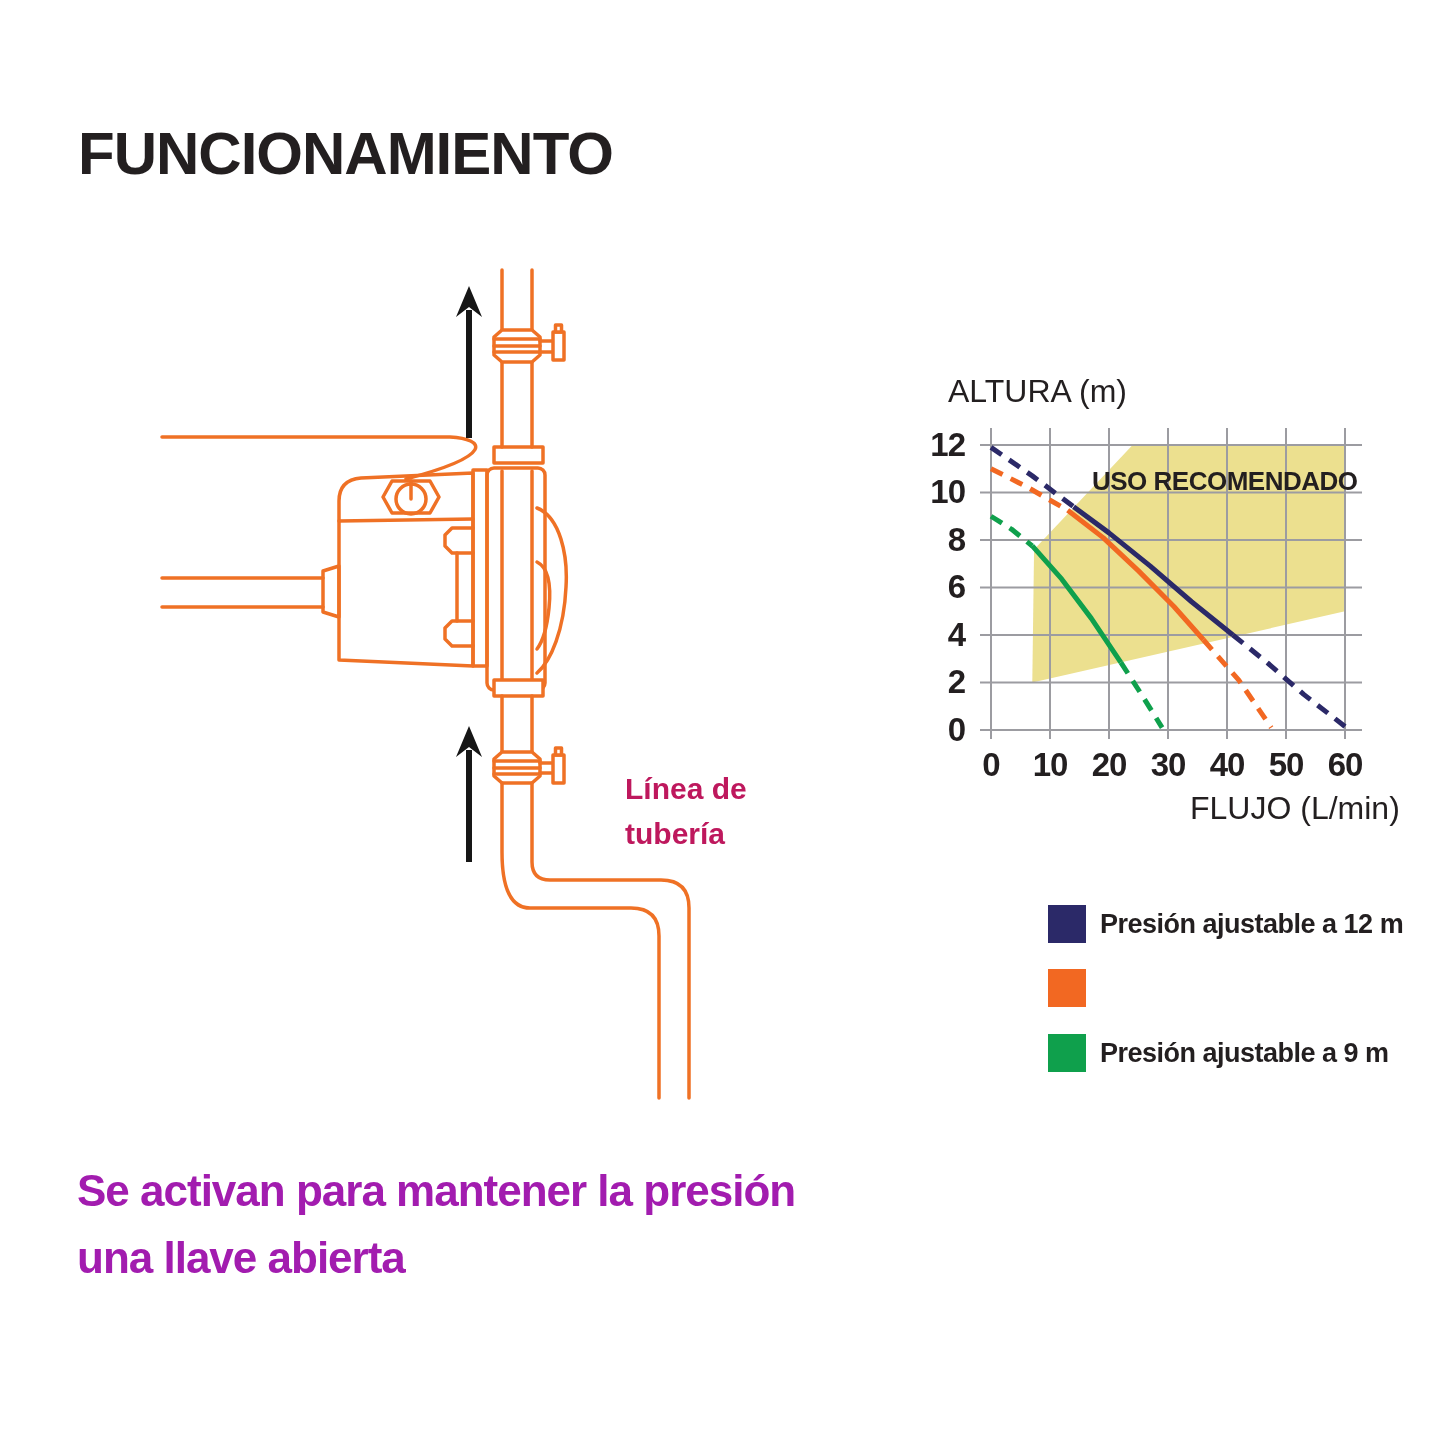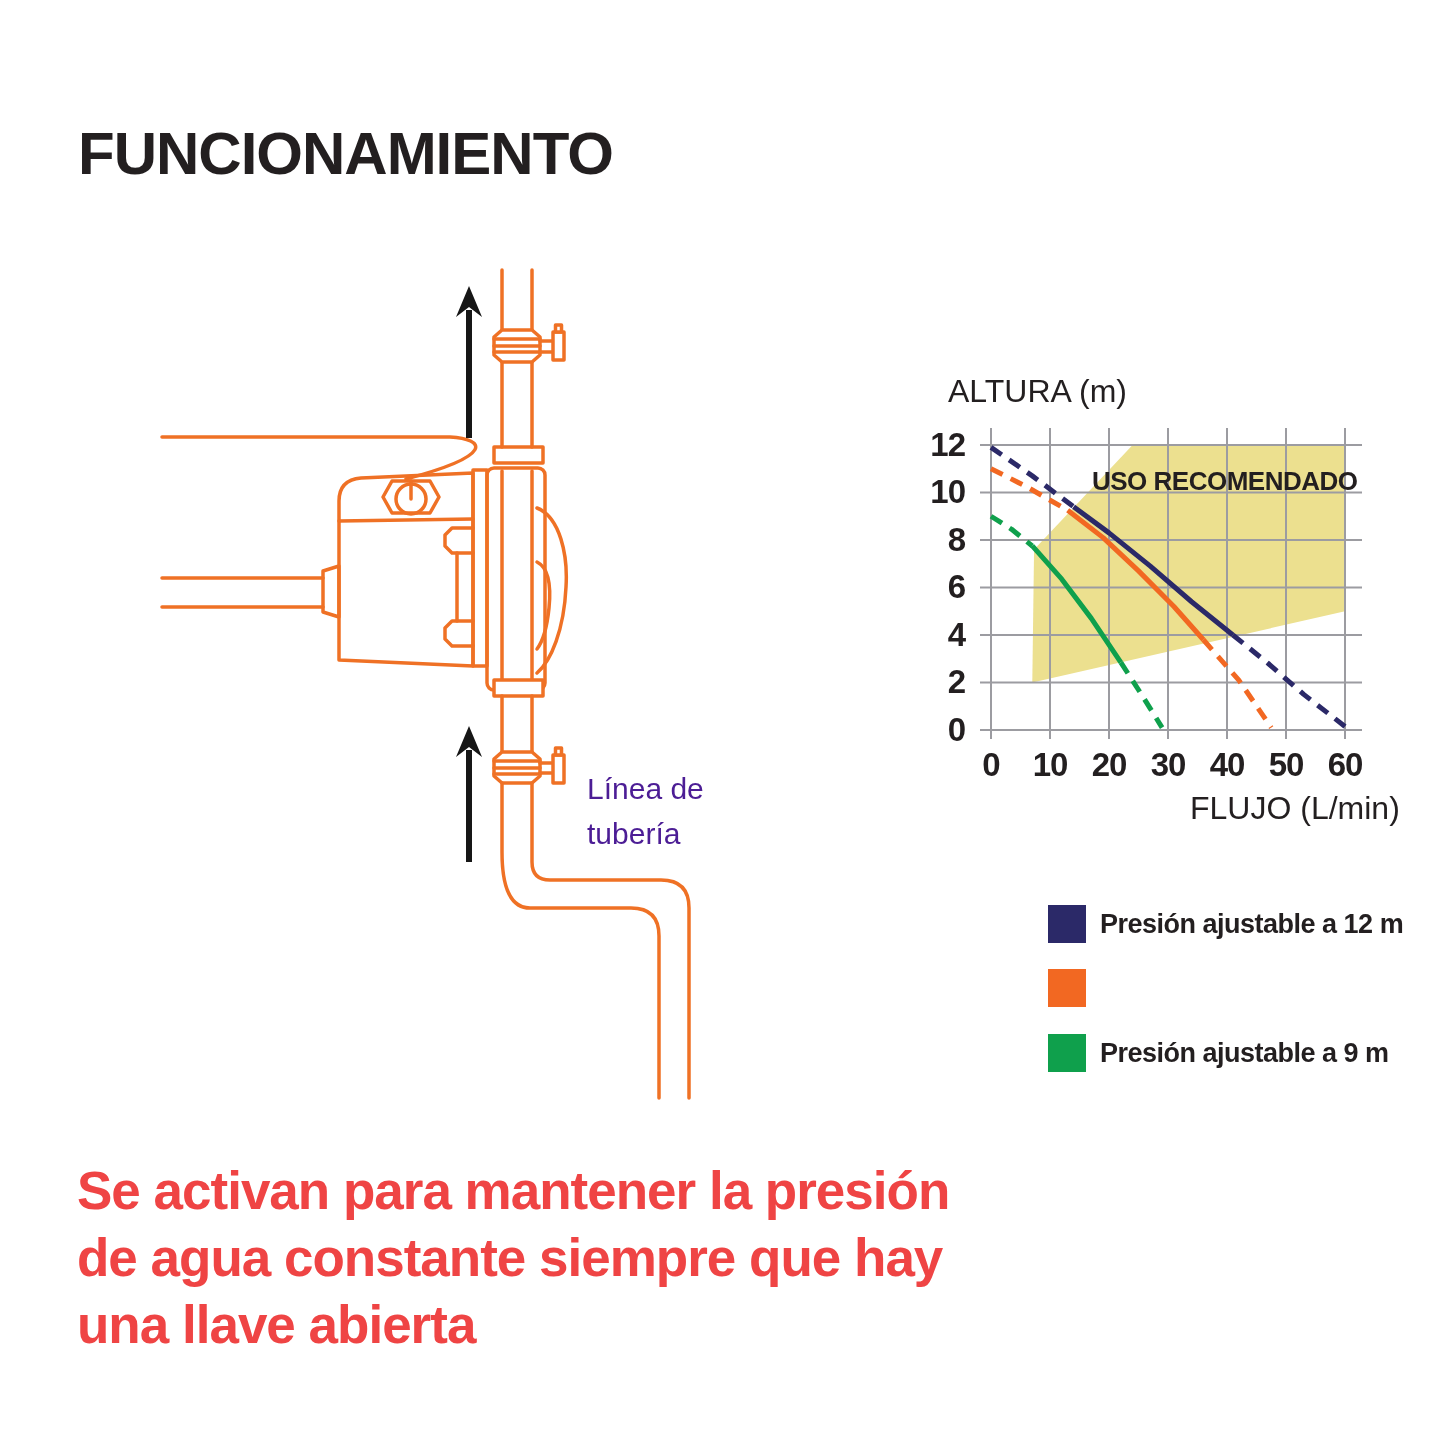--- a/index.html
+++ b/index.html
@@ -8,22 +8,22 @@
   .abs{position:absolute;}
   .title{font-size:60px;font-weight:700;letter-spacing:-1px;color:#231F20;white-space:nowrap;}
   .axis-label{font-size:32px;font-weight:400;color:#231F20;white-space:nowrap;}
   .tick{font-size:33px;font-weight:700;letter-spacing:-1px;color:#231F20;line-height:40px;}
   .xtick{width:60px;text-align:center;top:745px;}
   .ytick{left:903px;width:62px;text-align:right;}
   .region-label{font-size:26px;font-weight:700;letter-spacing:-0.5px;color:#231F20;white-space:nowrap;}
   .legend-row{display:flex;align-items:center;left:1048px;height:38px;}
   .legend-swatch{width:38px;height:38px;flex:0 0 38px;}
   .legend-label{margin-left:14px;font-size:27px;font-weight:700;letter-spacing:-0.5px;white-space:nowrap;color:#231F20;}
-  .pipe-label{font-size:30px;line-height:45px;font-weight:400;color:#4c1d95;white-space:nowrap;}
-  .caption{font-size:53px;font-weight:700;line-height:67px;letter-spacing:-1px;color:#ef4444;white-space:nowrap;}
+  .pipe-label{font-size:30px;line-height:45px;font-weight:700;color:#be185d;white-space:nowrap;margin-left:38px;}
+  .caption{font-size:44px;font-weight:700;line-height:67px;letter-spacing:-1px;color:#a21caf;white-space:nowrap;}
 </style>
 </head>
 <body>
 
 <div class="abs title" style="left:78px;top:119px;">FUNCIONAMIENTO</div>
 
 <svg class="abs" style="left:140px;top:255px;" width="680" height="860" viewBox="0 0 680 860">
   <g stroke="#EF7125" stroke-width="3.5" fill="none" stroke-linejoin="round" stroke-linecap="round">
 
     <path d="M22,182 H330 Q374,184 264,221" transform="translate(0,0)" visibility="hidden"></path>
@@ -144,15 +144,14 @@
 <div class="abs legend-row" style="top:969px;">
   <div class="legend-swatch" style="background: rgb(242, 104, 34);"></div>
 </div>
 <div class="abs legend-row" style="top:1034px;">
   <div class="legend-swatch" style="background: rgb(15, 160, 76);"></div>
   <div class="legend-label">Presión ajustable a 9 m</div>
 </div>
 
 <div class="abs" style="left:77px;top:1157px;">
   <div class="caption">Se activan para mantener la presión</div>
-  <div class="caption">de agua constante siempre que hay</div>
   <div class="caption">una llave abierta</div>
 </div>
 
 </body></html>

